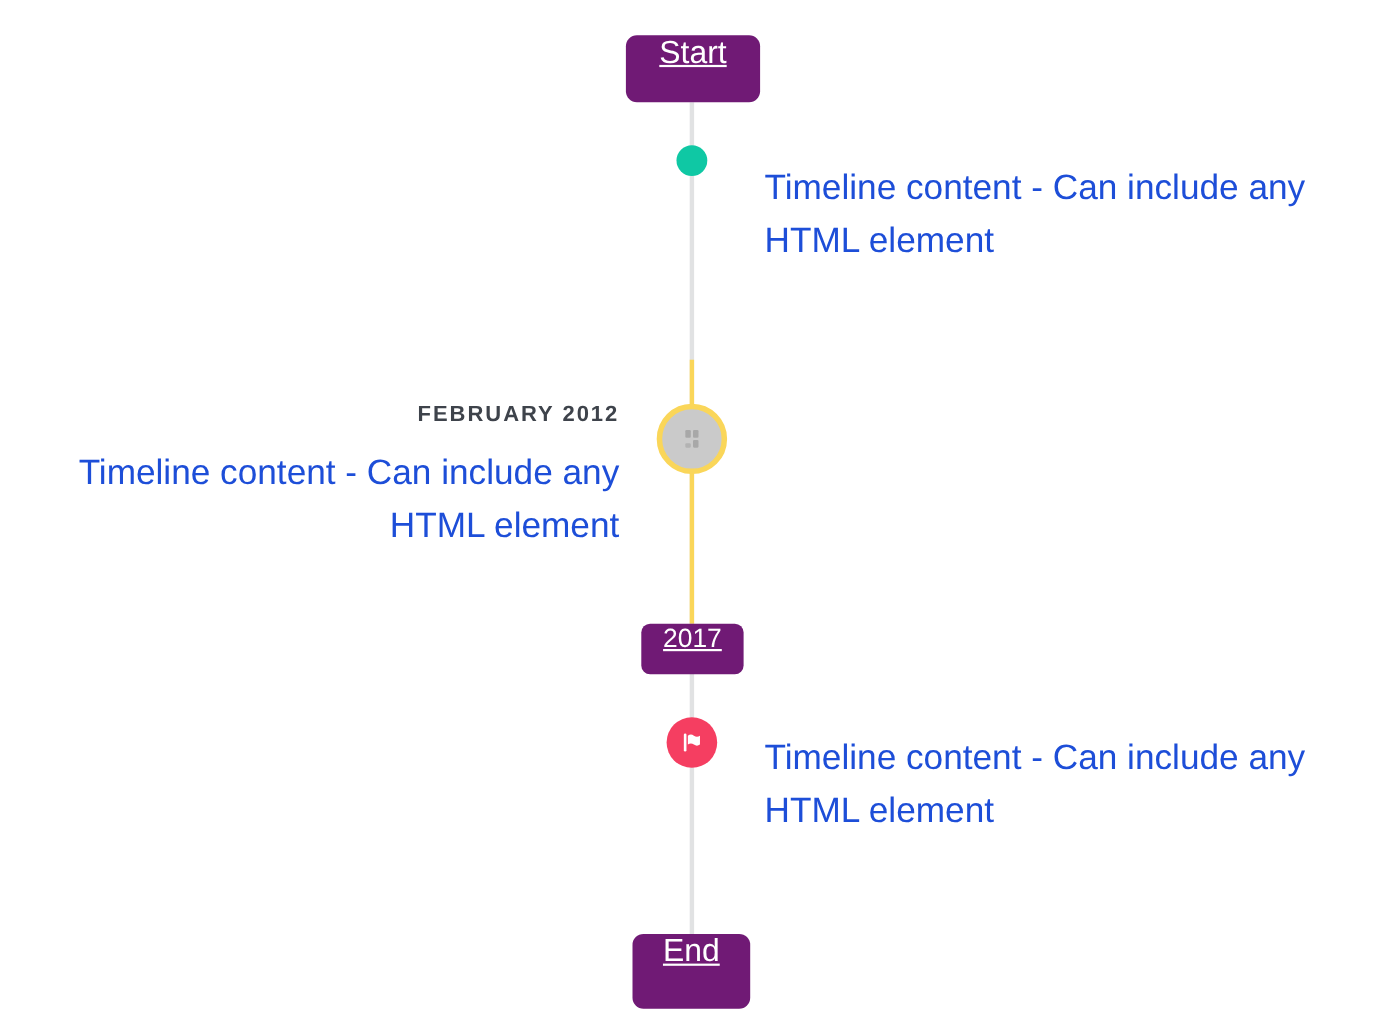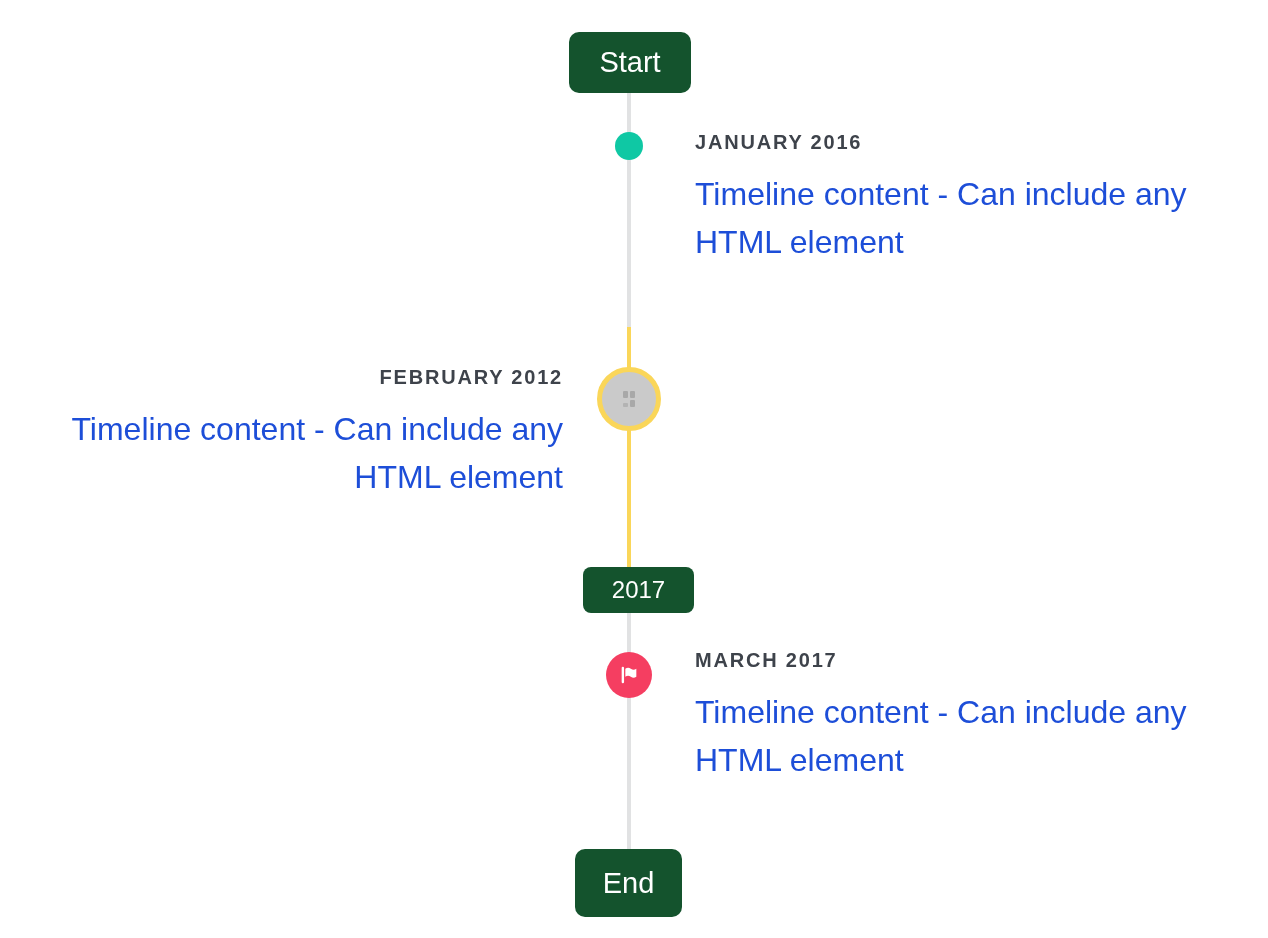--- a/index.html
+++ b/index.html
@@ -19,26 +19,27 @@
   }
   .tl-highlight {
     position: absolute; left: 627px; top: 327px;
     width: 4px; height: 240px;
     background: #fad659; z-index: 1;
   }
 
   
   .badge {
     position: absolute; z-index: 3;
-    background: #14532d; color: #ffffff;
-    display: flex; align-items: center; justify-content: center;
+    background: #701a75; color: #ffffff;
+    display: flex; align-items: flex-start; justify-content: center;
     border-radius: 10px;
+    text-decoration: underline;
   }
   .badge.start { left: 569px; top: 32px;  width: 122px; height: 61px; font-size: 29px; }
-  .badge.year  { left: 583px; top: 567px; width: 111px;  height: 46px; font-size: 24px; border-radius: 8px; }
+  .badge.year  { left: 583px; top: 567px; width: 93px;  height: 46px; font-size: 24px; border-radius: 8px; }
   .badge.end   { left: 575px; top: 849px; width: 107px; height: 68px; font-size: 29px; }
 
   
   .marker { position: absolute; z-index: 2; border-radius: 50%; }
   .marker.dot {
     left: 615px; top: 132px; width: 28px; height: 28px;
     background: #0fc8a4;
   }
   .marker.avatar {
     left: 597px; top: 367px; width: 64px; height: 64px;
@@ -84,21 +85,20 @@
   <div class="tl-line"></div>
   <div class="tl-highlight"></div>
 
   <div class="badge start">
     <span>Start</span>
   </div>
 
   <div class="marker dot"></div>
 
   <div class="entry right jan">
-    <div class="entry-title">JANUARY 2016</div>
     <div class="entry-body">Timeline content - Can include any HTML element</div>
   </div>
 
   <div class="marker avatar">
     <span class="broken-img">
       <i></i>
         <i></i>
         <i class="dim"></i>
         <i></i>
     </span>
@@ -114,21 +114,20 @@
   </div>
 
   <div class="marker flag">
     <svg width="22" height="22" viewBox="0 0 24 24" fill="#ffffff">
       <rect x="4" y="3" width="2.6" height="18" rx="1.3"></rect>
       <path d="M8 5.2c2-1.5 4-1.5 6 0s4 1.5 6 0v8.8c-2 1.5-4 1.5-6 0s-4-1.5-6 0z"></path>
     </svg>
   </div>
 
   <div class="entry right mar">
-    <div class="entry-title">MARCH 2017</div>
     <div class="entry-body">Timeline content - Can include any HTML element</div>
   </div>
 
   <div class="badge end">
     <span>End</span>
   </div>
 
 </div>
 
 </body></html>

